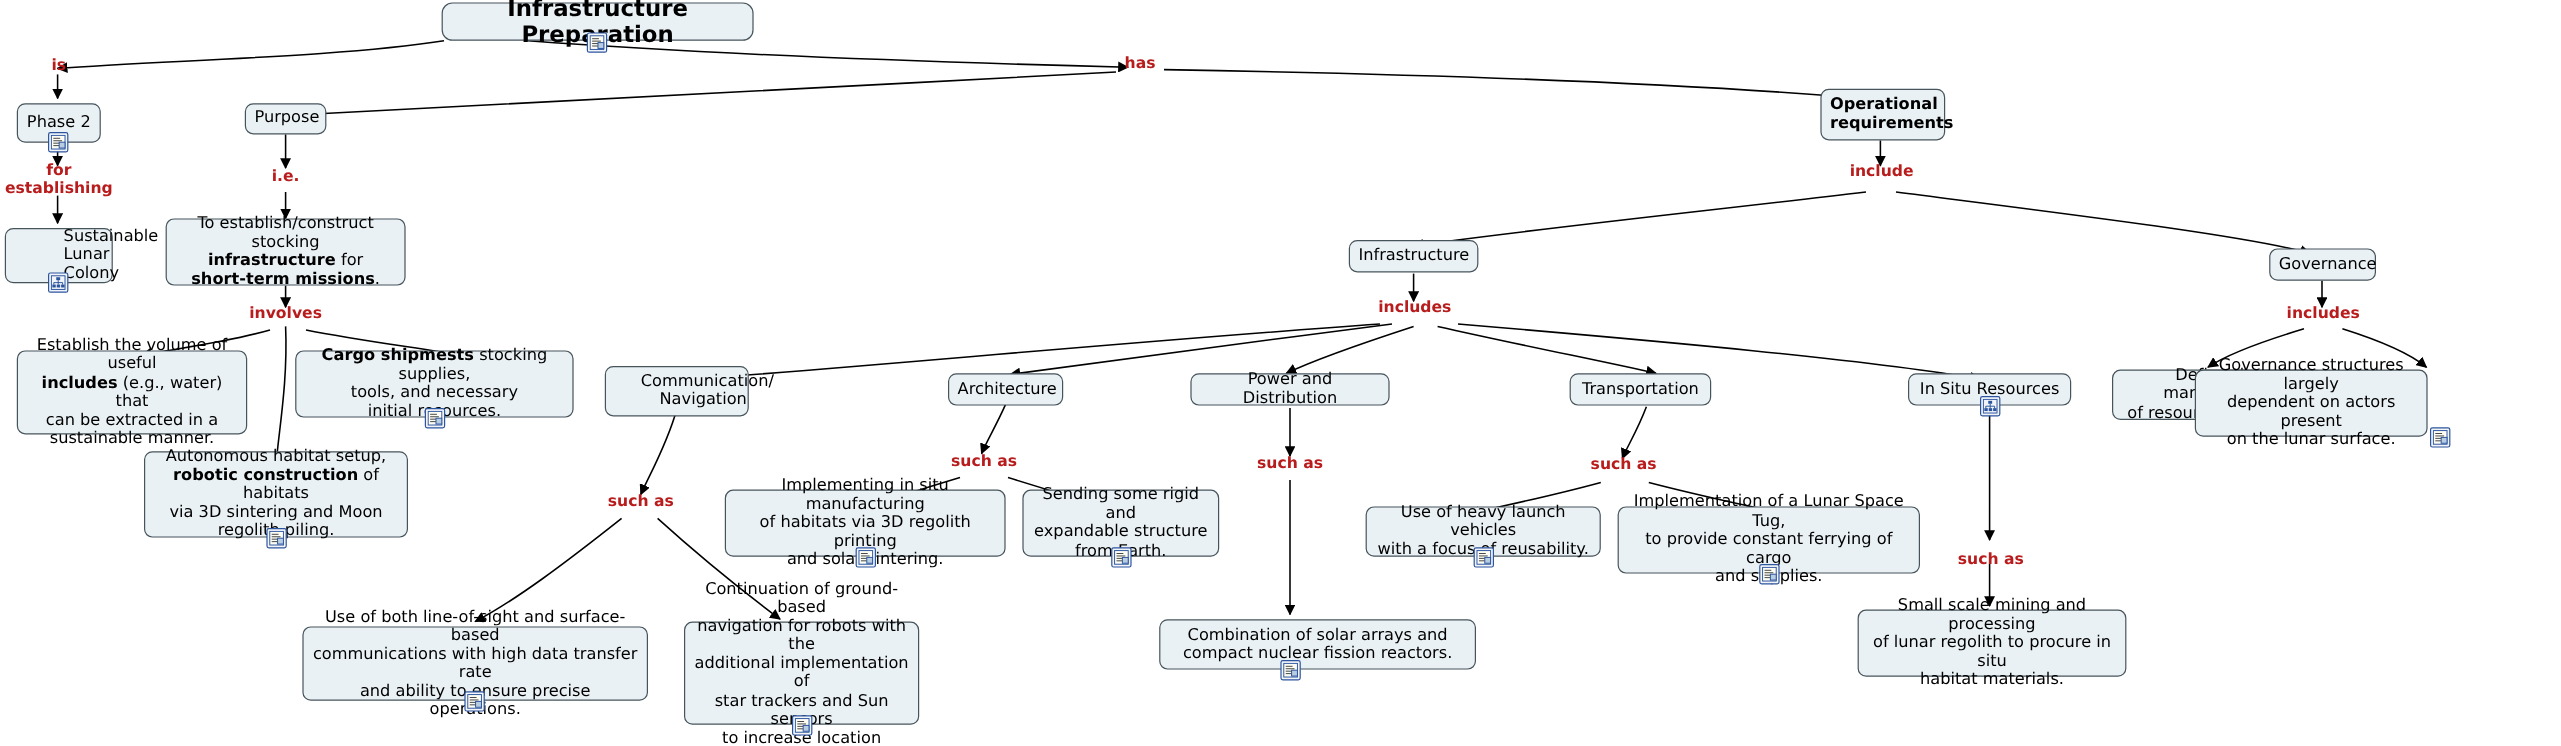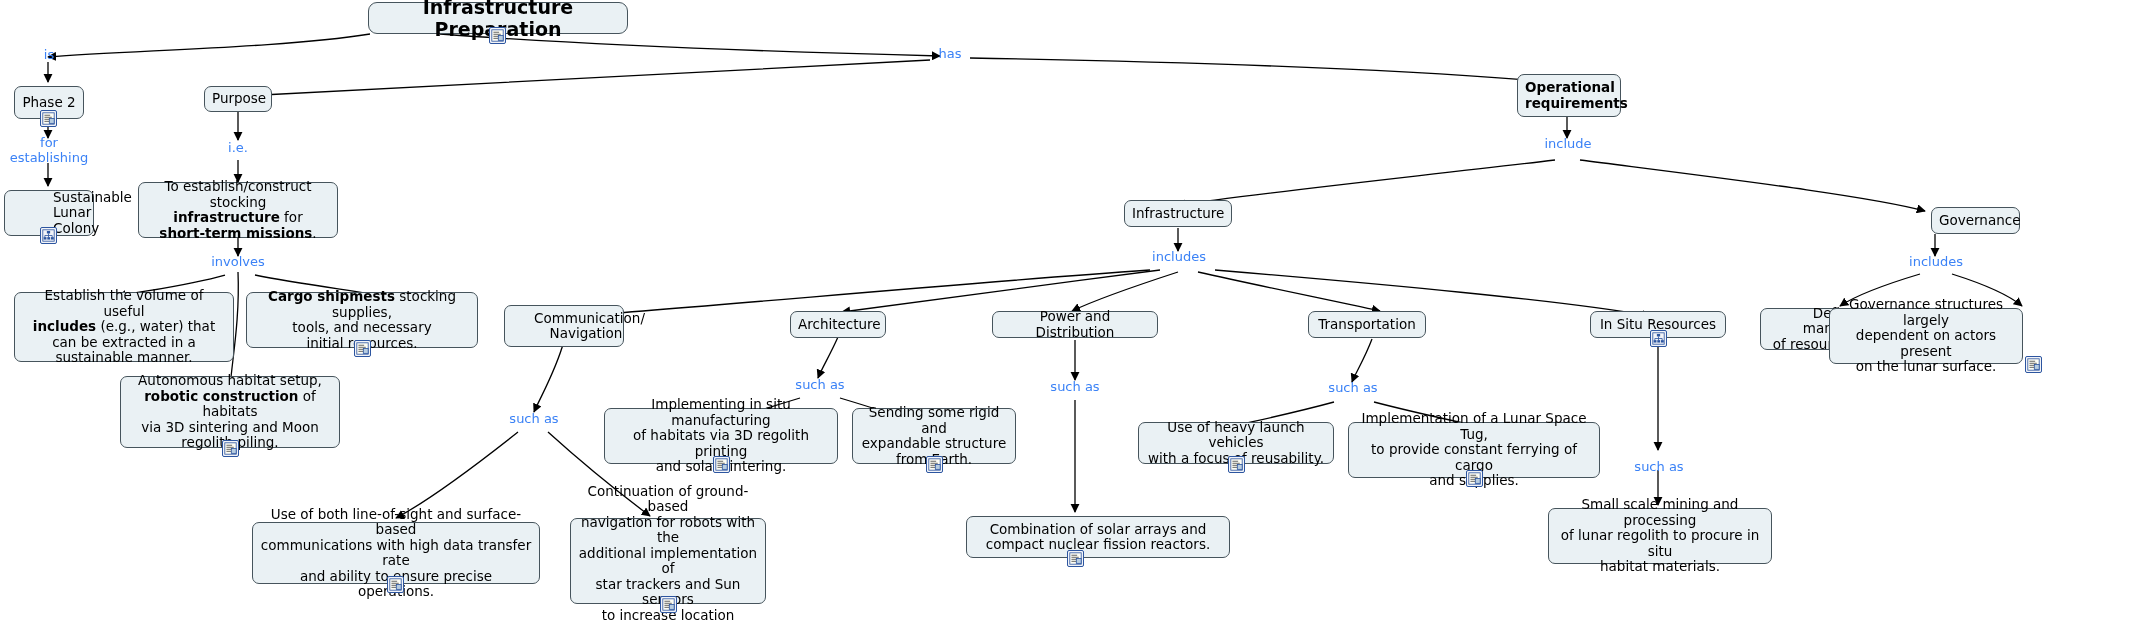--- a/index.html
+++ b/index.html
@@ -47,25 +47,26 @@
     background:#f2f4f8;
     box-sizing:border-box;
     padding:1px;
   }
   .res-icon svg{display:block;width:100%;height:100%;}
   
   .linklabel{
     position:absolute;
     font-size:13px;
     line-height:14.5px;
-    color:#3b82f6;
+    color:#b91c1c;
     text-align:center;
     white-space:pre;
     background:transparent;
     z-index:4;
+    font-weight:bold;
   }
 </style>
 </head>
 <body>
 
 <svg id="cmap" viewBox="0 0 2134 622" xmlns="http://www.w3.org/2000/svg">
   <defs>
     <marker id="arrow" viewBox="0 0 10 10" refX="9" refY="5" markerWidth="7" markerHeight="7" orient="auto-start-reverse">
       <path d="M 0 0 L 10 5 L 0 10 z" fill="#000000"></path>
     </marker>
@@ -202,21 +203,21 @@
 </div>
 
 <div class="node" style="left:138px;top:182px;width:200px;height:56px;">
   <span class="txt">
     <span>To establish/construct stocking</span><br>
     <b>infrastructure</b><span> for</span><br>
     <b>short-term missions</b><span>.</span>
   </span>
 </div>
 
-<div class="node" style="left:14px;top:292px;width:220px;height:70px;">
+<div class="node" style="left:14px;top:292px;width:192px;height:70px;">
   <span class="txt">
     <span>Establish the volume of useful</span><br>
     <b>includes</b><span> (e.g., water) that</span><br>
     <span>can be extracted in a</span><br>
     <span>sustainable manner.</span>
   </span>
 </div>
 
 <div class="node" style="left:246px;top:292px;width:232px;height:56px;">
   <span class="txt">
@@ -257,21 +258,21 @@
 
 <div class="node" style="left:1517px;top:74px;width:104px;height:43px;">
   <span class="txt" style="white-space:pre-line;font-weight:bold;">Operational
 requirements</span>
 </div>
 
 <div class="node" style="left:1124px;top:200px;width:108px;height:27px;">
   <span class="txt">Infrastructure</span>
 </div>
 
-<div class="node" style="left:1891px;top:207px;width:89px;height:27px;margin-left:40px;">
+<div class="node" style="left:1891px;top:207px;width:89px;height:27px;">
   <span class="txt">Governance</span>
 </div>
 
 <div class="node" style="left:504px;top:305px;width:120px;height:42px;">
   <span class="txt" style="white-space:pre-line;margin-left:44px;">Communication/
 Navigation</span>
 </div>
 
 <div class="node" style="left:790px;top:311px;width:96px;height:27px;">
   <span class="txt">Architecture</span>

